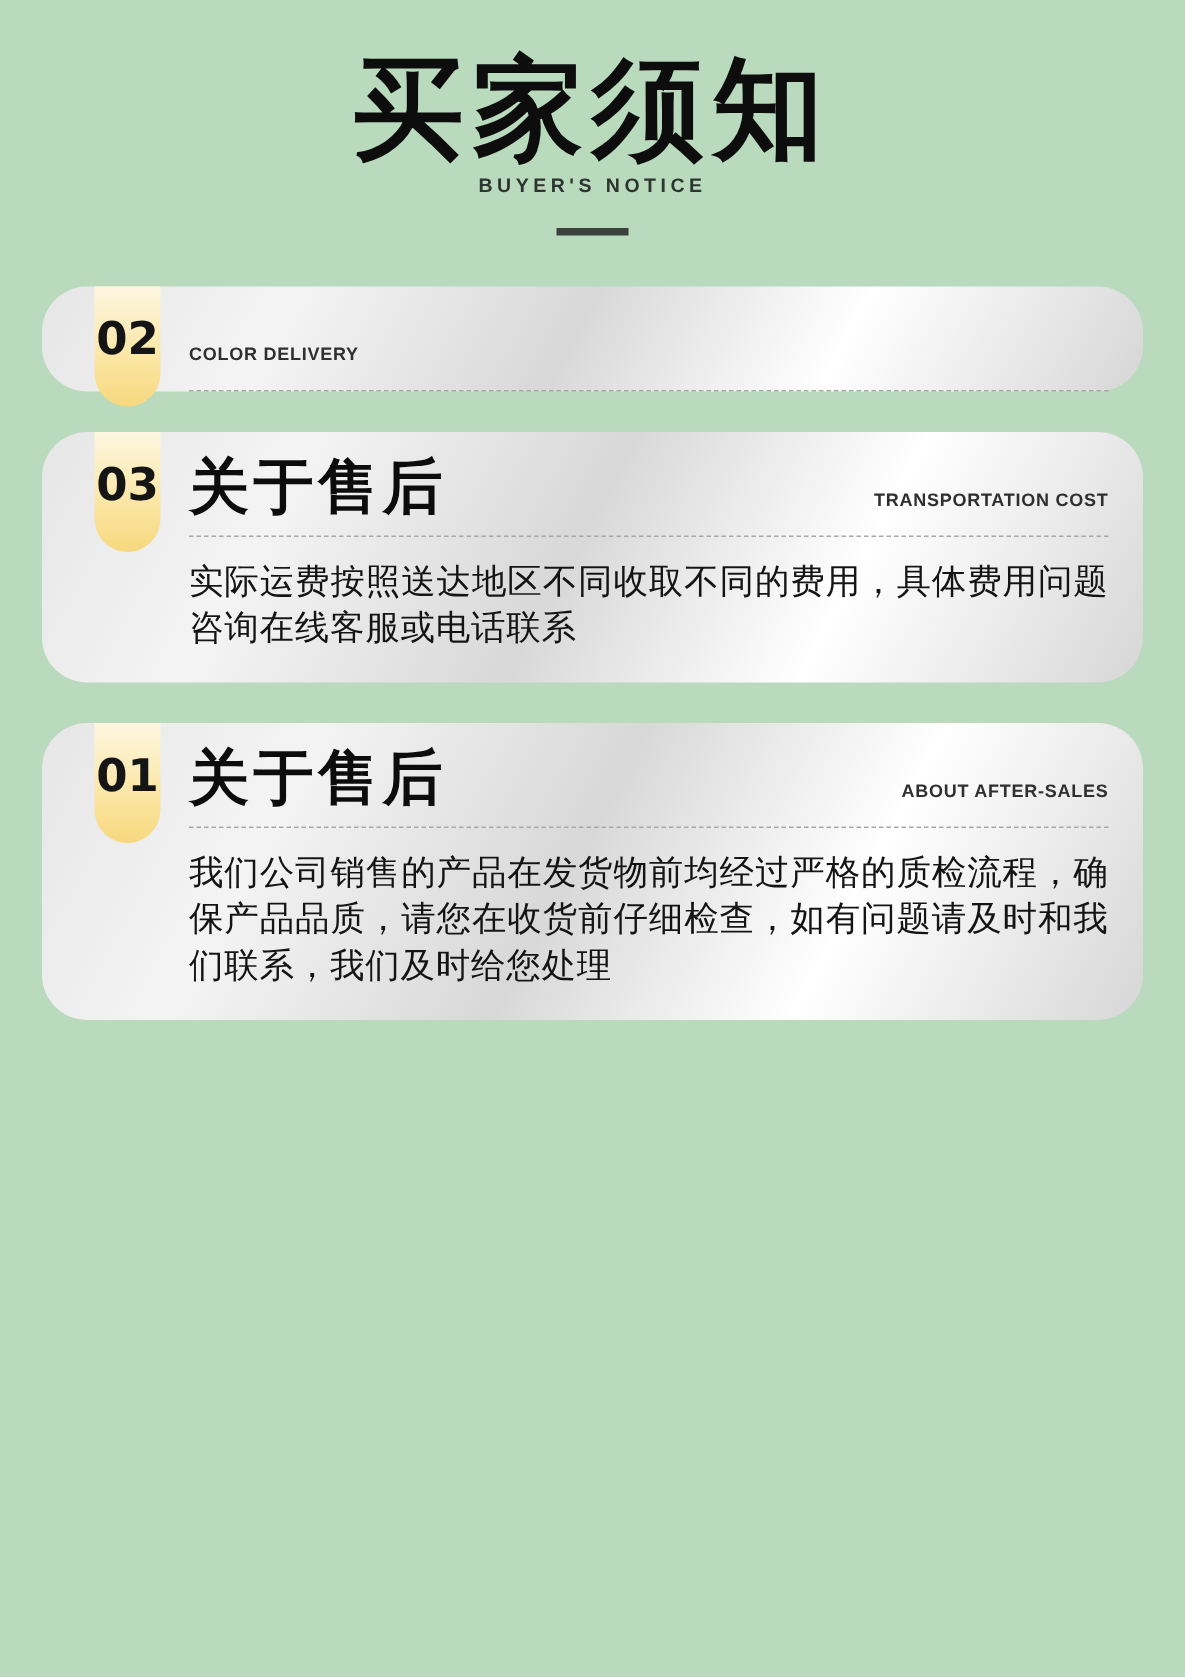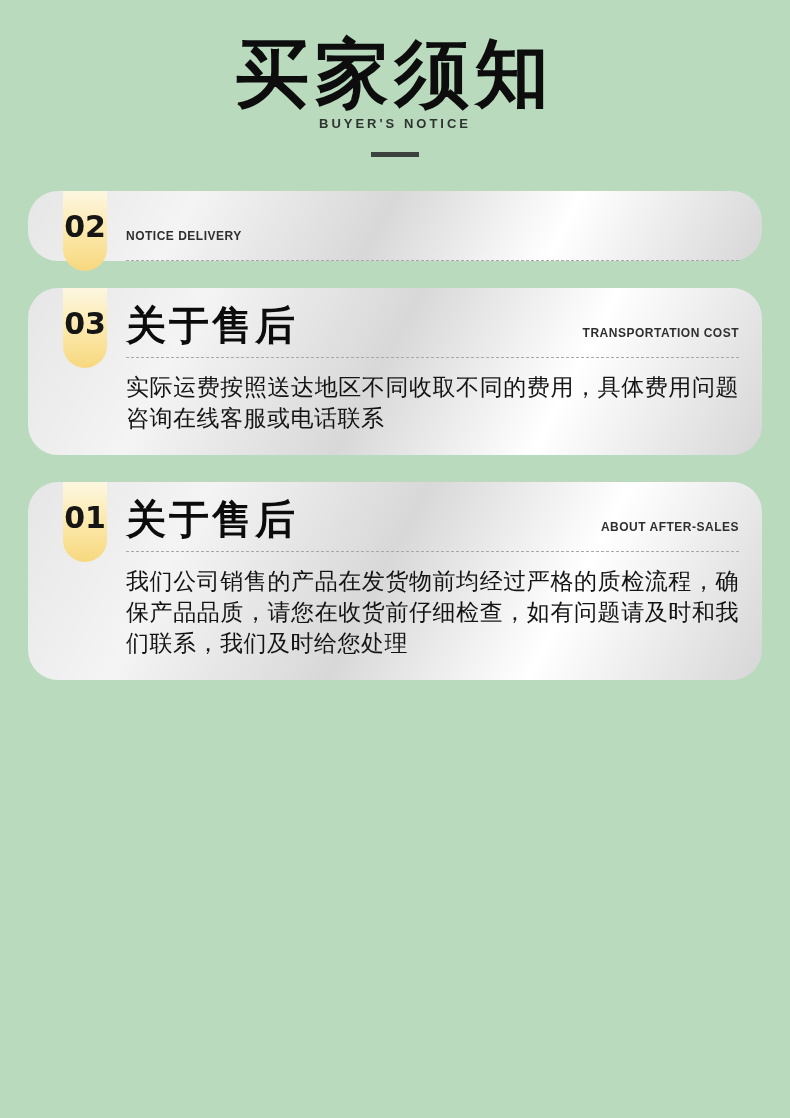--- a/index.html
+++ b/index.html
@@ -102,21 +102,21 @@
     <div class="sub-title">BUYER'S NOTICE</div>
     <div class="title-bar"></div>
   </div>
 
   <div class="cards">
 
 
     <article class="card">
       <div class="badge">02</div>
       <div class="card-header">
-        <span class="card-caption">NOTICE DELIVERY</span>
+        <span class="card-caption">COLOR DELIVERY</span>
       </div>
       <hr class="card-divider">
     </article>
 
     <article class="card">
       <div class="badge">03</div>
       <div class="card-header">
         <span class="card-title">关于售后</span>
         <span class="card-caption">TRANSPORTATION COST</span>
       </div>

